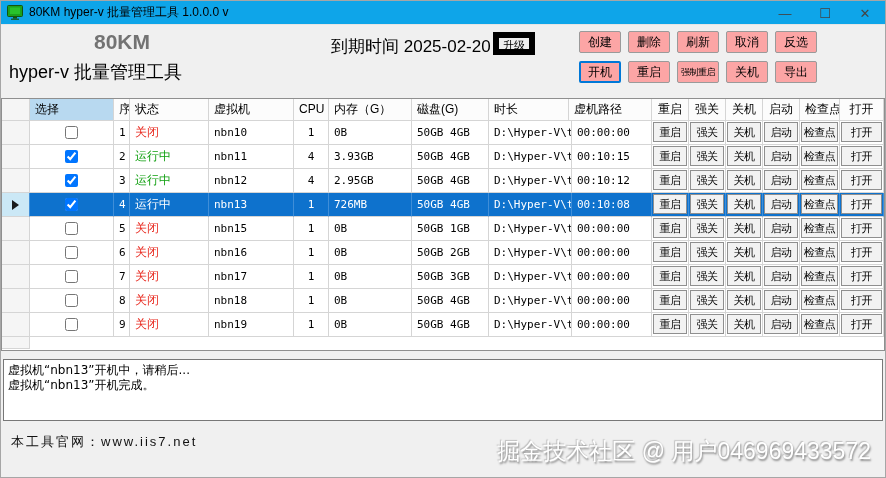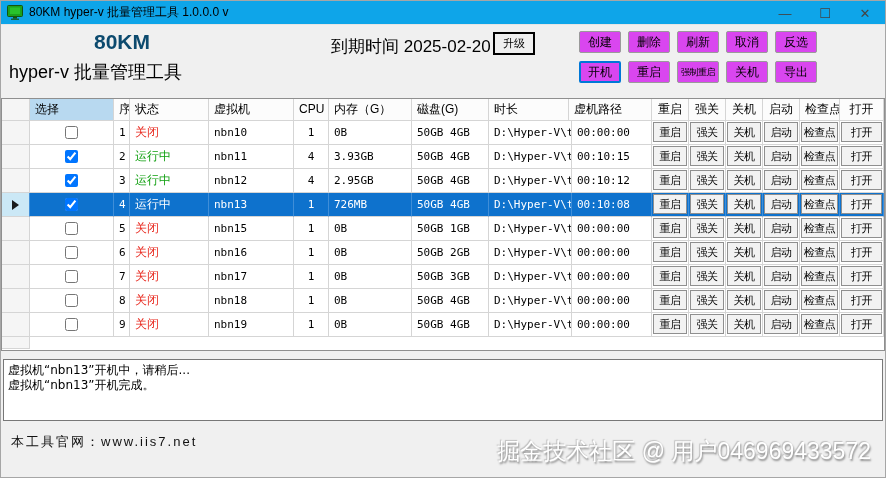--- a/index.html
+++ b/index.html
@@ -12,28 +12,28 @@
   .titlebar { position:absolute; top:0; left:0; right:0; height:24px; background:#0ea5e9;
               display:flex; align-items:center; padding-left:6px; border-bottom:1px solid #e5e5e5; }
   .app-icon { width:16px; height:15px; margin-right:6px; flex:0 0 auto; }
   .title-text { font-size:12px; color:#000; }
   .win-controls { position:absolute; right:0; top:0; height:24px; display:flex; }
   .win-btn { width:40px; height:24px; display:flex; align-items:center; justify-content:center;
              font-size:13px; color:#444; cursor:default; }
 
   
   .brand { position:absolute; left:8px; top:29px; width:226px; }
-  .brand-line1 { text-align:center; font-size:21px; font-weight:700; color:#0c4a6e; }
+  .brand-line1 { text-align:center; font-size:21px; font-weight:700; color:#737373; }
   .brand-line2 { font-size:18px; color:#000; margin-top:6px; white-space:nowrap; }
   .expiry { position:absolute; left:330px; top:34px; font-size:17px; color:#000; white-space:nowrap; }
   .upgrade-btn { position:absolute; left:492px; top:31px; width:42px; height:23px;
-                 background:#efefef; border:2px solid #000000; font-size:11px; }
+                 background:#efefef; border:6px solid #000000; font-size:11px; }
   .btn-grid { position:absolute; left:578px; top:30px; display:grid;
               grid-template-columns:repeat(5,42px); grid-auto-rows:22px; column-gap:7px; row-gap:8px; }
-  .hbtn { background:#d946ef; border:1px solid #9a9a9a; border-radius:2px; font-size:12px;
+  .hbtn { background:#fca5a5; border:1px solid #9a9a9a; border-radius:2px; font-size:12px;
           color:#000; padding:0; cursor:default; font-family:inherit; }
   .hbtn.focused { border:2px solid var(--focus-button-border,#0078d7); }
   .hbtn.small-text { font-size:9px; letter-spacing:-0.5px; }
 
   
   .grid { position:absolute; left:0; right:0; top:97px; height:253px; background:#fff;
           border:1px solid #8f8f8f; font-size:12px; overflow:hidden; }
   .tr { display:flex; height:24px; }
   .tr.head { height:22px; background:#fcfcfc; }
   .td { border-right:1px solid #d5d5d5; border-bottom:1px solid #d5d5d5; height:100%;

